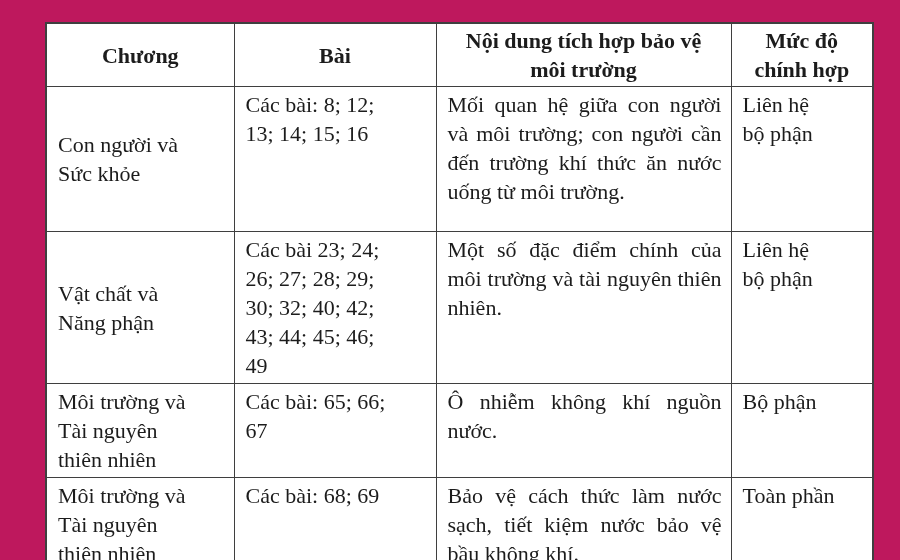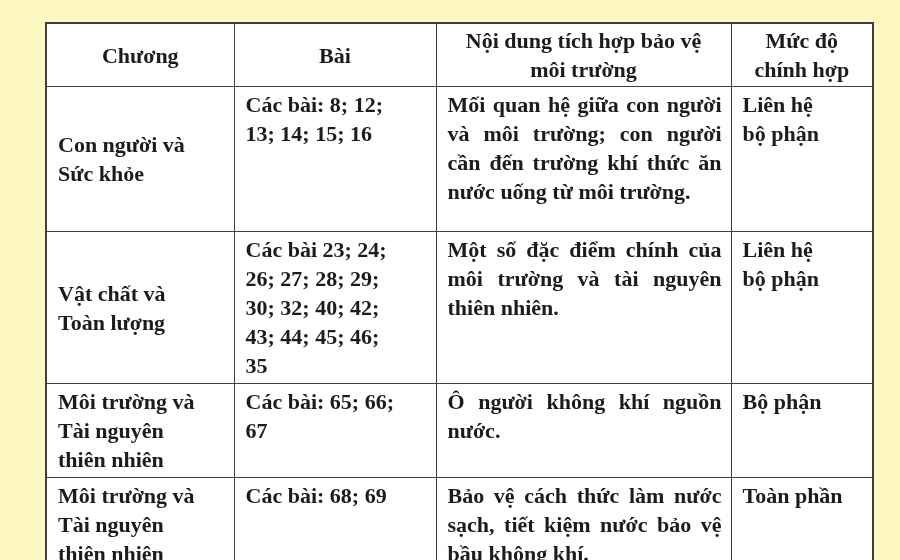--- a/index.html
+++ b/index.html
@@ -1,21 +1,21 @@
 <!DOCTYPE html>
 <html><head>
 <meta charset="utf-8">
 <style>
   * { margin: 0; padding: 0; box-sizing: border-box; }
   html, body { background: #ffffff; }
   .page {
     position: relative;
     width: 900px;
     height: 560px;
-    background: #fef9c3;
+    background: #be185d;
     font-family: "Liberation Serif", "DejaVu Serif", serif;
     color: #1c1c1c;
     overflow: hidden;
   }
   table.doc-table {
     position: absolute;
     left: 45px;
     top: 22px;
     border-collapse: collapse;
     table-layout: fixed;
@@ -41,21 +41,20 @@
   tbody tr:nth-child(4) { height: 86px; }
   th {
     font-weight: bold;
     text-align: center;
     vertical-align: middle;
     padding: 2px 6px;
   }
   td {
     vertical-align: top;
     padding: 3px 9px 3px 11px;
-    font-weight: bold;
   }
   td.cell-chuong {
     vertical-align: middle;
   }
   td.cell-noidung {
     text-align: justify;
   }
 </style>
 </head>
 <body>
@@ -83,37 +82,37 @@
         <td class="cell-chuong">Con người và
 Sức khỏe</td>
         <td class="cell-bai">Các bài: 8; 12;
 13; 14; 15; 16</td>
         <td class="cell-noidung">Mối quan hệ giữa con người và môi trường; con người cần đến trường khí thức ăn nước uống từ môi trường.</td>
         <td class="cell-mucdo">Liên hệ
 bộ phận</td>
       </tr>
       <tr>
         <td class="cell-chuong">Vật chất và
-Toàn lượng</td>
+Năng phận</td>
         <td class="cell-bai">Các bài 23; 24;
 26; 27; 28; 29;
 30; 32; 40; 42;
 43; 44; 45; 46;
-35</td>
+49</td>
         <td class="cell-noidung">Một số đặc điểm chính của môi trường và tài nguyên thiên nhiên.</td>
         <td class="cell-mucdo">Liên hệ
 bộ phận</td>
       </tr>
       <tr>
         <td class="cell-chuong">Môi trường và
 Tài nguyên
 thiên nhiên</td>
         <td class="cell-bai">Các bài: 65; 66;
 67</td>
-        <td class="cell-noidung">Ô người không khí nguồn nước.</td>
+        <td class="cell-noidung">Ô nhiễm không khí nguồn nước.</td>
         <td class="cell-mucdo">Bộ phận</td>
       </tr>
       <tr>
         <td class="cell-chuong">Môi trường và
 Tài nguyên
 thiên nhiên</td>
         <td class="cell-bai">Các bài: 68; 69</td>
         <td class="cell-noidung">Bảo vệ cách thức làm nước sạch, tiết kiệm nước bảo vệ bầu không khí.</td>
         <td class="cell-mucdo">Toàn phần</td>
       </tr>

